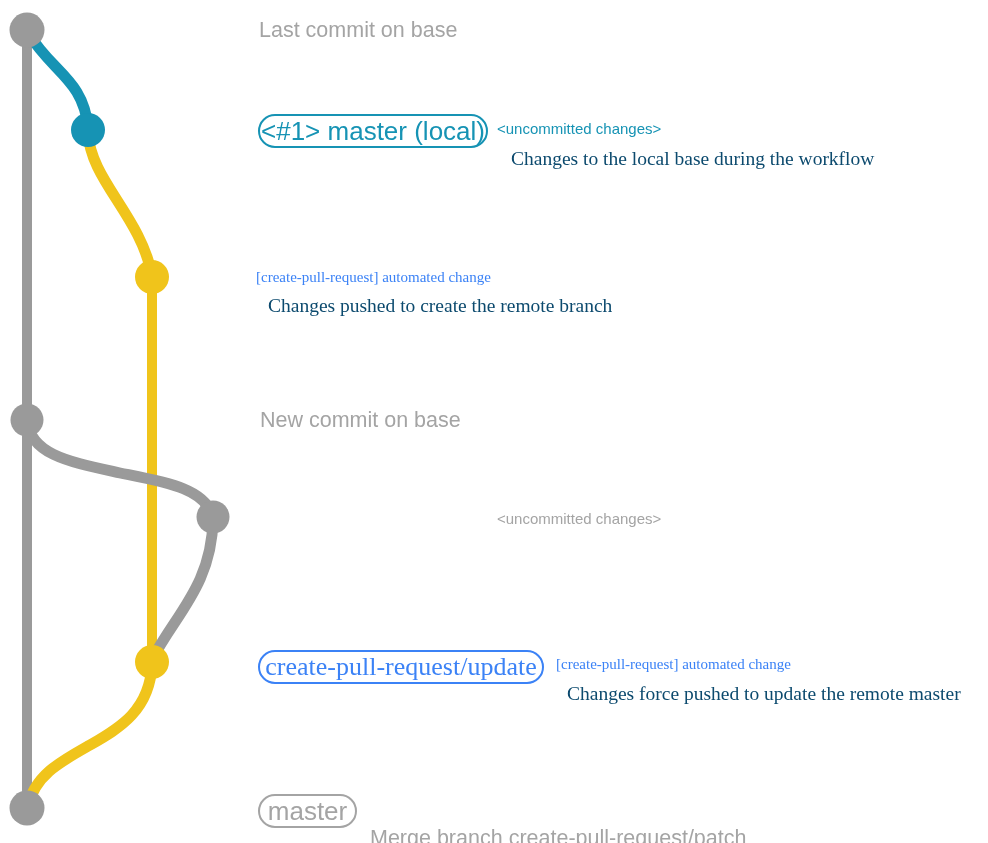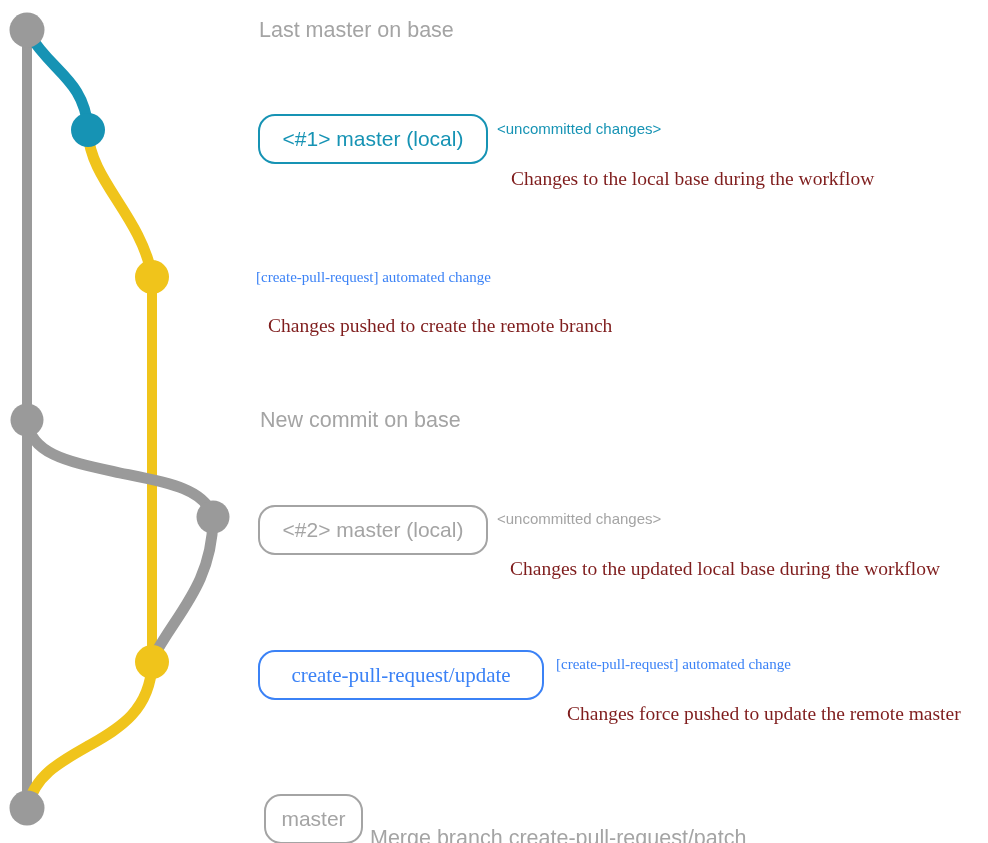--- a/index.html
+++ b/index.html
@@ -19,33 +19,32 @@
   }
   .note {
     font-size:15px;
     line-height:24px;
     white-space:nowrap;
   }
   .desc {
     font-family:"Liberation Serif", serif;
     font-size:19.5px;
     line-height:24px;
-    color:#7f1d1d;
+    color:#0c4a6e;
     white-space:nowrap;
-    margin-top:20px;
   }
   .badge {
     box-sizing:border-box;
-    height:50px;
+    height:34px;
     border:2px solid currentColor;
     border-radius:17px;
     display:flex;
     align-items:center;
     justify-content:center;
-    font-size:21px;
+    font-size:26px;
     white-space:nowrap;
   }
   .blue   { color:#1693b4; }
   .yellow { color:#3b82f6;font-family:Liberation Serif, serif; }
   .grayc  { color:#a4a4a4; }
   svg.graph { position:absolute; left:0; top:0; }
 </style>
 </head>
 <body>
 
@@ -69,35 +68,33 @@
 
     <circle cx="27" cy="30" r="17.5" fill="#9a9a9a"></circle>
     <circle cx="88" cy="130" r="17" fill="#1693b4"></circle>
     <circle cx="152" cy="277" r="17" fill="#f0c41b"></circle>
     <circle cx="27" cy="420" r="16.5" fill="#9a9a9a"></circle>
     <circle cx="213" cy="517" r="16.5" fill="#9a9a9a"></circle>
     <circle cx="152" cy="662" r="17" fill="#f0c41b"></circle>
     <circle cx="27" cy="808" r="17.5" fill="#9a9a9a"></circle>
   </svg>
 
-  <div class="abs lbl" style="left:259px; top:17px;">Last master on base</div>
+  <div class="abs lbl" style="left:259px; top:17px;">Last commit on base</div>
 
   <div class="abs badge blue" style="left:258px; top:114px; width:230px;">&lt;#1&gt; master (local)</div>
   <div class="abs note blue" style="left:497px; top:117px;">&lt;uncommitted changes&gt;</div>
   <div class="abs desc" style="left:511px; top:147px;">Changes to the local base during the workflow</div>
 
   <div class="abs note yellow" style="left:256px; top:265px;">[create-pull-request] automated change</div>
   <div class="abs desc" style="left:268px; top:294px;">Changes pushed to create the remote branch</div>
 
   <div class="abs lbl" style="left:260px; top:407px;">New commit on base</div>
 
-  <div class="abs badge grayc" style="left:258px; top:505px; width:230px;">&lt;#2&gt; master (local)</div>
   <div class="abs note grayc" style="left:497px; top:507px;">&lt;uncommitted changes&gt;</div>
-  <div class="abs desc" style="left:510px; top:537px;">Changes to the updated local base during the workflow</div>
 
   <div class="abs badge yellow" style="left:258px; top:650px; width:286px;">create-pull-request/update</div>
   <div class="abs note yellow" style="left:556px; top:652px;">[create-pull-request] automated change</div>
   <div class="abs desc" style="left:567px; top:682px;">Changes force pushed to update the remote master</div>
 
-  <div class="abs badge grayc" style="left:264px; top:794px; width:99px;">master</div>
+  <div class="abs badge grayc" style="left:258px; top:794px; width:99px;">master</div>
   <div class="abs lbl" style="left:370px; top:798px;margin-top:27px;">Merge branch create-pull-request/patch</div>
 
 </div>
 
 </body></html>

